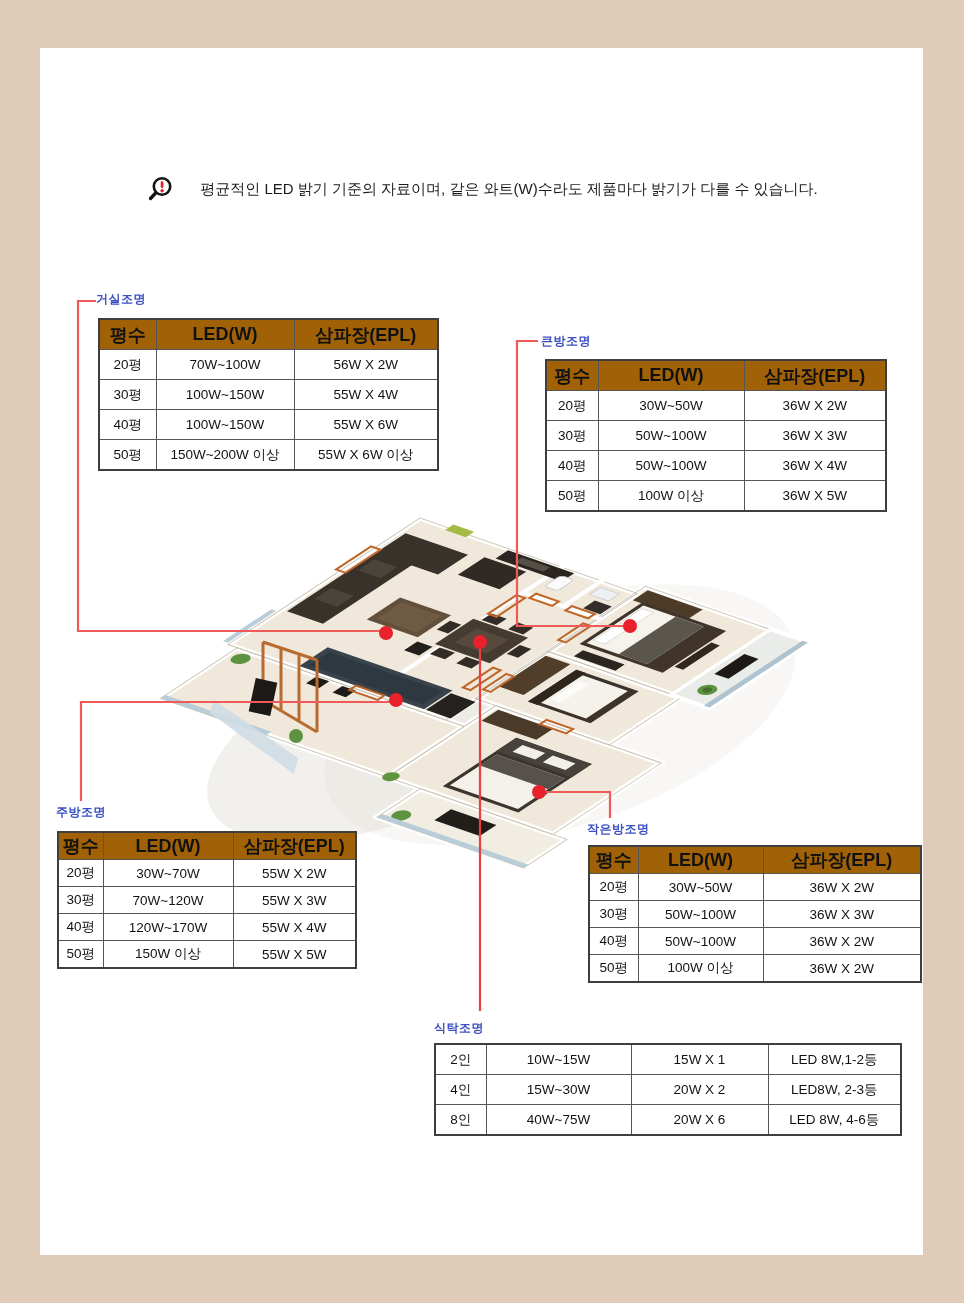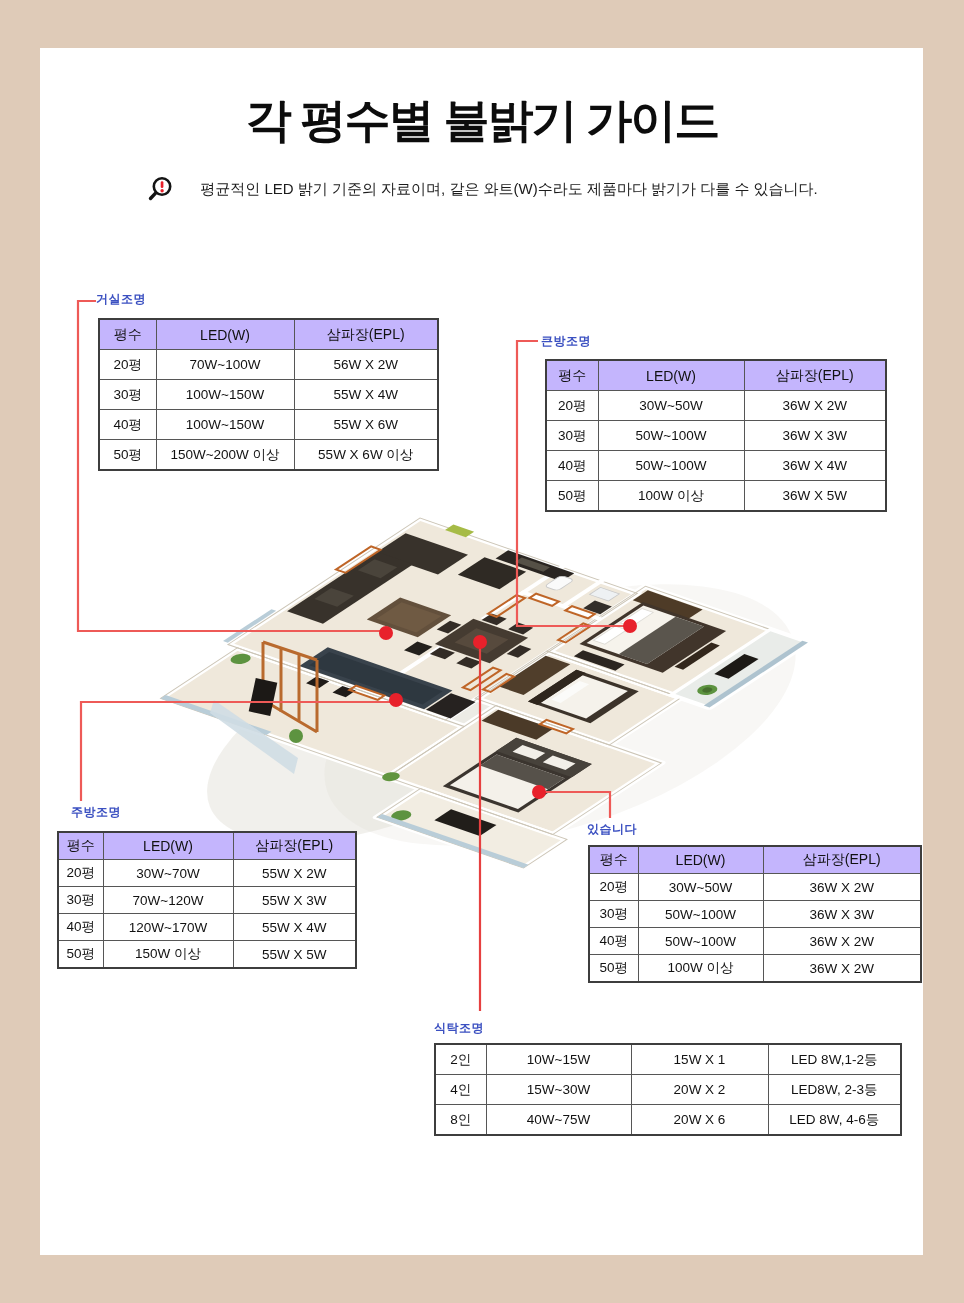--- a/index.html
+++ b/index.html
@@ -10,39 +10,38 @@
          font-size:46px;font-weight:900;letter-spacing:-2px;color:#0c0c0c;z-index:2}
   .notice{position:absolute;left:0;width:964px;top:175px;display:flex;justify-content:center;
           align-items:center;gap:26px;font-size:15px;color:#1b1b1b;z-index:2}
   .notice svg{flex:0 0 auto}
   #overlay{position:absolute;left:0;top:0;z-index:1}
   .plabel{position:absolute;z-index:2;color:#3b50c1;font-weight:700;font-size:12px;letter-spacing:.5px}
   .gtable{position:absolute;z-index:2;border-collapse:collapse;table-layout:fixed;
           background:#fff;border:2px solid #3e3e3e}
   .gtable th,.gtable td{border:1px solid #565656;text-align:center;vertical-align:middle;
           padding:0;font-size:13.5px;color:#111;white-space:nowrap;overflow:hidden}
-  .gtable th{background:#c4b5fd;font-weight:400;font-size:14px}
+  .gtable th{background:#a16207;font-weight:700;font-size:18px}
   .rh29 th,.rh29 td{height:29px}
   .rh26 th,.rh26 td{height:26px}
   
   .blk{fill:#efe8db;stroke:#ffffff;stroke-width:7;stroke-linejoin:round}
   .balc{fill:#f2ede2}
   .olr{fill:none;stroke:#ccc5b6;stroke-width:1.2}
   .wallseg{stroke:#ffffff;stroke-width:5;fill:none;stroke-linecap:square}
   .oframe{fill:none;stroke:#bf6527;stroke-width:2.5}
   .conn{fill:none;stroke:#ee5a57;stroke-width:2.2}
   .dot{fill:#e8212b}
 </style>
 </head>
 <body>
 
 <div class="canvas">
   <div class="page"></div>
 
-  <h1 class="title">각 평수별 불밝기 가이드</h1>
 
   <div class="notice">
     <svg width="28" height="28" viewBox="0 0 28 28">
       <circle cx="16" cy="11.5" r="8.2" fill="none" stroke="#141414" stroke-width="2.6"></circle>
       <line x1="9.8" y1="17.8" x2="4.5" y2="23.5" stroke="#141414" stroke-width="3.4" stroke-linecap="round"></line>
       <rect x="14.7" y="6.3" width="2.7" height="6.8" rx="1.3" fill="#e8212b"></rect>
       <circle cx="16.1" cy="15.8" r="1.7" fill="#e8212b"></circle>
     </svg>
     <span>평균적인 LED 밝기 기준의 자료이며, 같은 와트(W)수라도 제품마다 밝기가 다를 수 있습니다.</span>
   </div>
@@ -177,22 +176,22 @@
       <circle class="dot" cx="386" cy="633" r="7"></circle>
       <circle class="dot" cx="630" cy="626" r="7"></circle>
       <circle class="dot" cx="396" cy="700" r="7"></circle>
       <circle class="dot" cx="539" cy="792" r="7"></circle>
       <circle class="dot" cx="480" cy="642" r="7"></circle>
     </g>
   </svg>
 
   <div class="plabel" style="left:96px;top:291px">거실조명</div>
   <div class="plabel" style="left:541px;top:333px">큰방조명</div>
-  <div class="plabel" style="left:71px;top:804px">주방조명</div>
-  <div class="plabel" style="left:587px;top:821px">있습니다</div>
+  <div class="plabel" style="left:56px;top:804px">주방조명</div>
+  <div class="plabel" style="left:587px;top:821px">작은방조명</div>
   <div class="plabel" style="left:434px;top:1020px">식탁조명</div>
 
   <table class="gtable rh29" style="left:98px;top:318px;width:339px">
     <colgroup>
         <col style="width:57px">
         <col style="width:138px">
         <col style="width:144px">
       </colgroup>
     <tbody>
         <tr>

